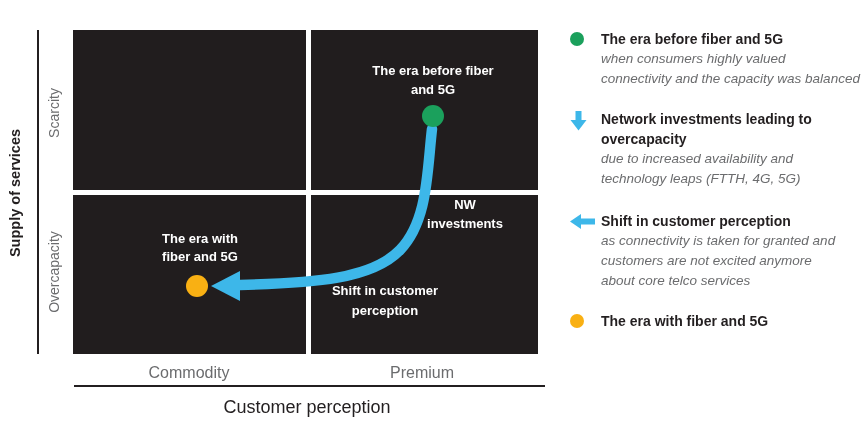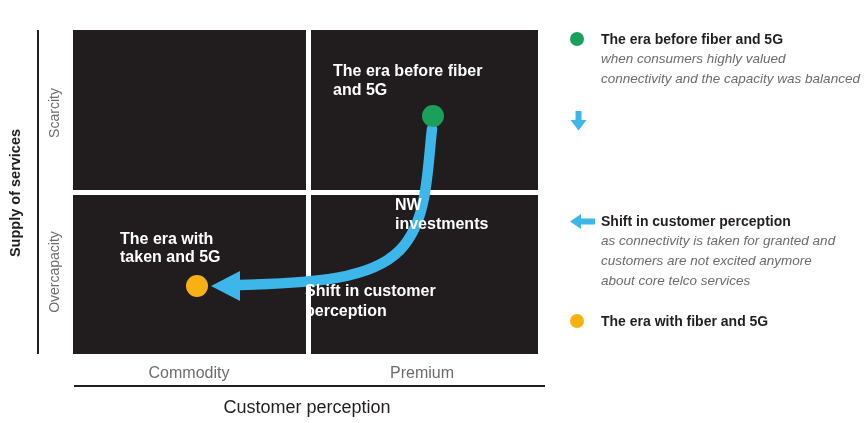--- a/index.html
+++ b/index.html
@@ -21,21 +21,21 @@
   .y-tick{width:160px;height:16px;font-size:14px;color:#6b6c6e;}
   .y-tick-top{left:-26px;top:105px;}
   .y-tick-bottom{left:-26px;top:264px;}
 
   .x-tick{position:absolute;top:364px;width:140px;text-align:center;font-size:16px;color:#6b6c6e;}
   .x-tick-left{left:119px;}
   .x-tick-right{left:352px;}
   .x-title{position:absolute;left:157px;top:397px;width:300px;text-align:center;font-size:18px;font-weight:normal;color:#231f20;}
 
   
-  .chart-label{position:absolute;color:#ffffff;font-weight:bold;font-size:16px;white-space:pre-line;line-height:19px;}
+  .chart-label{position:absolute;color:#ffffff;font-weight:bold;font-size:13px;text-align:center;white-space:pre-line;line-height:19px;}
   .lbl-before{left:333px;top:61px;width:200px;}
   .lbl-nw{left:395px;top:195px;width:140px;}
   .lbl-with{left:120px;top:230px;width:160px;line-height:18px;}
   .lbl-shift{left:305px;top:281px;width:160px;line-height:20px;}
 
   .overlay{position:absolute;left:0;top:0;width:868px;height:423px;}
 
   
   .legend-item{position:absolute;left:565px;width:302px;display:flex;}
   .legend-icon{flex:0 0 36px;display:flex;justify-content:flex-start;padding-left:5px;box-sizing:border-box;}
@@ -74,41 +74,47 @@
     <polygon points="211,286 240,271 240,301" fill="#3db7e9"></polygon>
     <circle cx="433" cy="116" r="11" fill="#1ba05c"></circle>
     <circle cx="197" cy="286" r="11" fill="#f9b013"></circle>
   </svg>
 
   <div class="chart-label lbl-before">The era before fiber
 and 5G</div>
   <div class="chart-label lbl-nw">NW
 investments</div>
   <div class="chart-label lbl-with">The era with
-taken and 5G</div>
+fiber and 5G</div>
   <div class="chart-label lbl-shift">Shift in customer
 perception</div>
 
   <div class="legend-item li-1">
     <div class="legend-icon">
         <div class="dot dot-green"></div>
       </div>
     <div class="legend-text">
       <div class="legend-title">The era before fiber and 5G</div>
       <div class="legend-desc">when consumers highly valued
 connectivity and the capacity was balanced</div>
     </div>
   </div>
 
   <div class="legend-item li-2">
     <div class="legend-icon">
       <svg width="17" height="20" viewBox="0 0 17 20" style="margin-top:2px" xmlns="http://www.w3.org/2000/svg">
         <rect x="5.5" y="0" width="6" height="10" fill="#3db7e9"></rect>
         <polygon points="0.5,9 16.5,9 8.5,19.5" fill="#3db7e9"></polygon>
       </svg>
+    </div>
+    <div class="legend-text">
+      <div class="legend-title">Network investments leading to
+overcapacity</div>
+      <div class="legend-desc">due to increased availability and
+technology leaps (FTTH, 4G, 5G)</div>
     </div>
   </div>
 
   <div class="legend-item li-3">
     <div class="legend-icon">
       <svg width="25" height="15" viewBox="0 0 25 15" style="margin-top:3px" xmlns="http://www.w3.org/2000/svg">
         <rect x="9" y="4.5" width="16" height="6" fill="#3db7e9"></rect>
         <polygon points="0,7.5 11,0 11,15" fill="#3db7e9"></polygon>
       </svg>
     </div>

